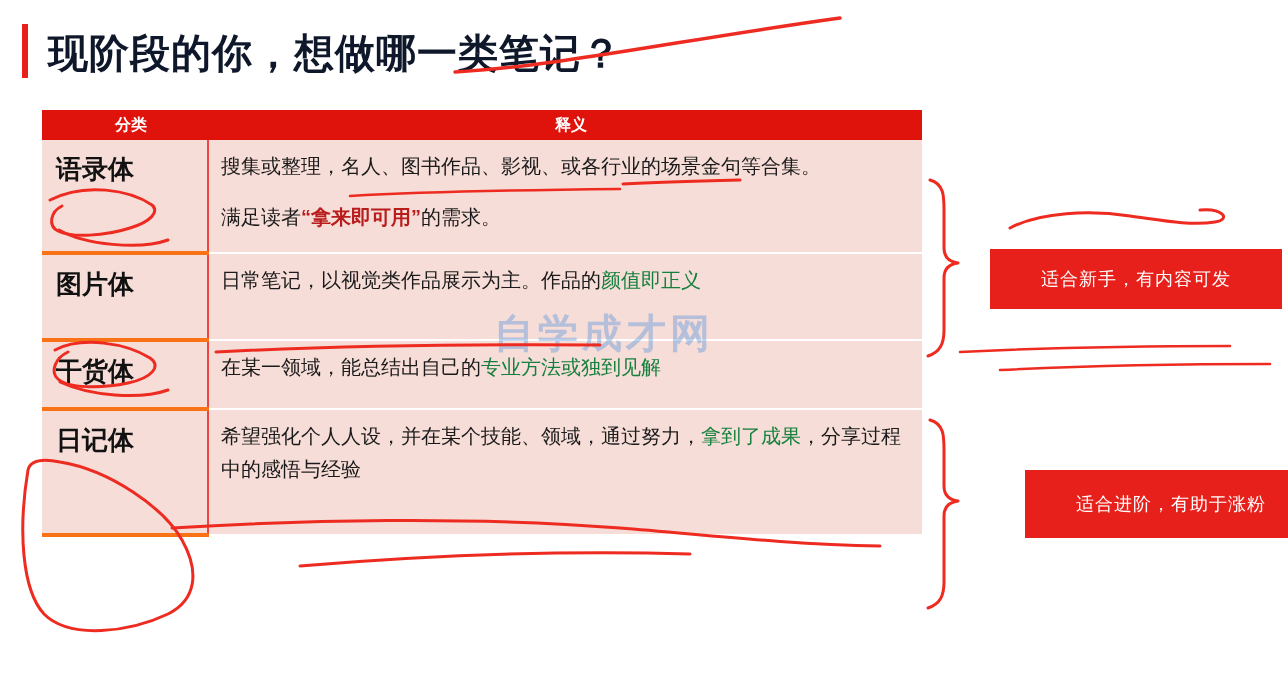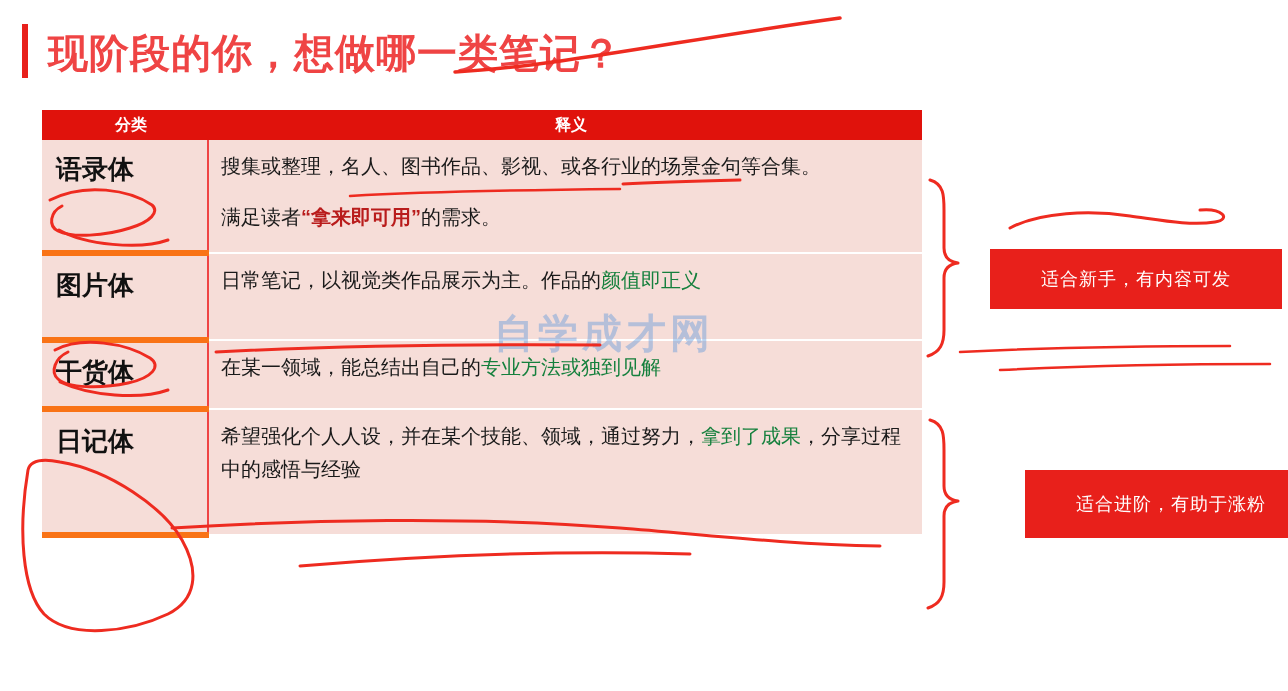--- a/index.html
+++ b/index.html
@@ -23,21 +23,21 @@
     width: 6px;
     height: 54px;
     background: #e8201b;
   }
   .page-title {
     position: absolute;
     left: 48px;
     top: 26px;
     font-size: 40px;
     font-weight: bold;
-    color: #ef4444;
+    color: #0f172a;
     letter-spacing: 1px;
     white-space: nowrap;
   }
 
   
   .table {
     position: absolute;
     left: 42px;
     top: 110px;
     width: 880px;
@@ -61,21 +61,21 @@
   .col-cat { width: 166px; }
   .col-def { width: 714px; }
 
   .cat-cell {
     background: #f6ddd8;
     font-size: 26px;
     font-weight: bold;
     color: #111111;
     padding: 12px 0 12px 14px !important;
     box-sizing: border-box;
-    border-bottom: 6px solid #f97316;
+    border-bottom: 4px solid #f97316;
   }
   .def-cell {
     background: #f6ddd8;
     font-size: 20px;
     line-height: 1.65;
     color: #1a1a1a;
     padding: 10px 14px 12px 12px !important;
     box-sizing: border-box;
     border-bottom: 2px solid #ffffff;
     border-left: 2px solid #ef4444;

